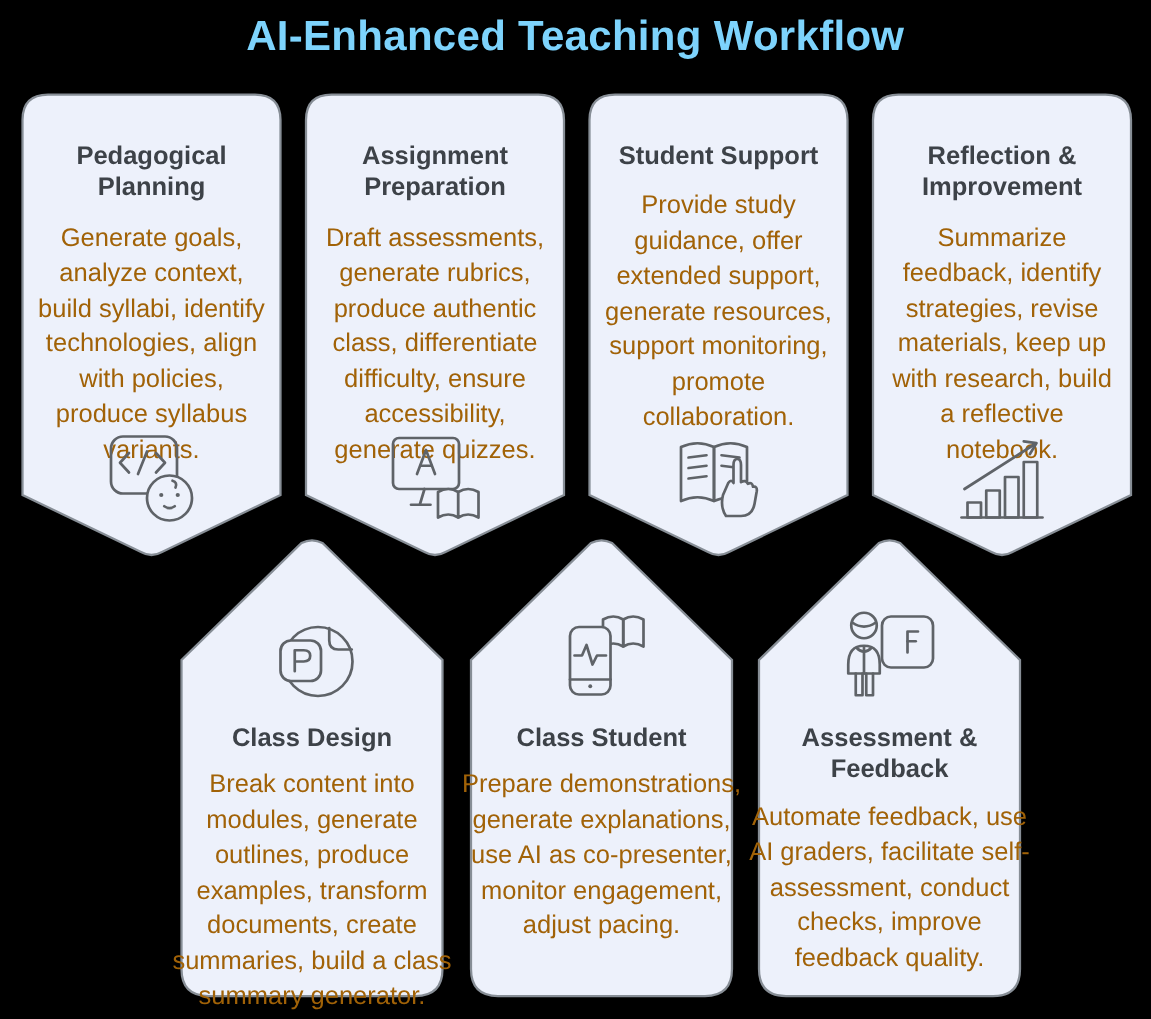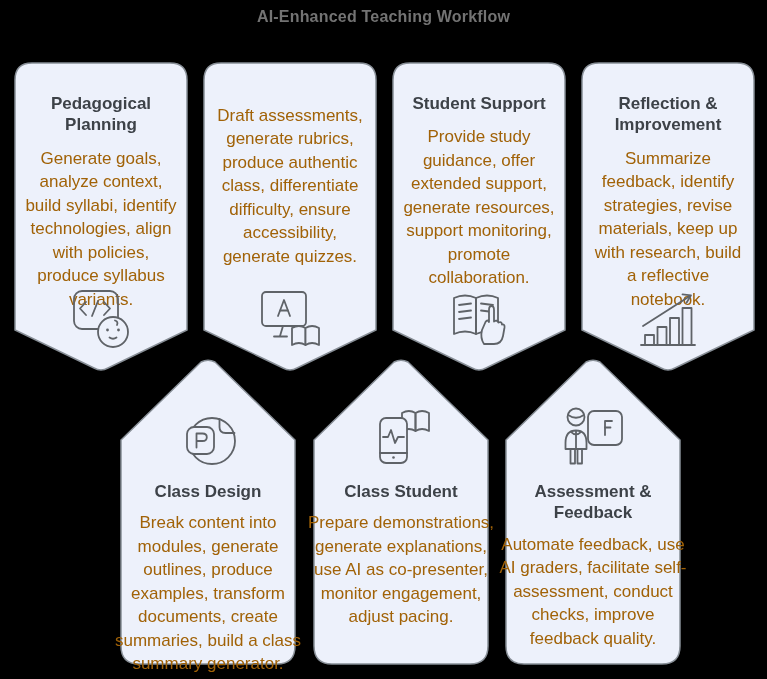--- a/index.html
+++ b/index.html
@@ -12,23 +12,23 @@
   .canvas {
     position: relative;
     width: 767px; height: 679px;
     background: #000000;
   }
   .main-title {
     position: absolute;
     top: 8px; left: 0; width: 767px;
     margin: 0;
     text-align: center;
-    font-size: 16px;
+    font-size: 28px;
     font-weight: 700;
-    color: #737373;
+    color: #7dd3fc;
     letter-spacing: 0.2px;
   }
   .card {
     position: absolute;
     width: 174px;
   }
   .card.top  { top: 62px;  height: 310px; }
   .card.bot  { top: 358px; height: 307px; width: 208px; }
   .card .shape {
     position: absolute; left: 0; top: 0;
@@ -112,20 +112,21 @@
         </svg>
       </div>
     </div>
   </div>
 
   <div class="card top" style="left:203px">
     <svg class="shape" viewBox="0 0 174 310">
       <path class="cardshape" d="M1 18 Q1 1 18 1 H156 Q173 1 173 18 V268 L94 306 Q87 310 80 306 L1 268 Z"></path>
     </svg>
     <div class="content">
+      <div class="card-title">Assignment Preparation</div>
       <div class="card-body">Draft assessments, generate rubrics, produce authentic class, differentiate difficulty, ensure accessibility, generate quizzes.</div>
       <div class="icon">
         <svg viewBox="0 0 64 64">
           <rect x="4" y="4" width="44" height="34" rx="4"></rect>
           <path d="M20 28 L26 12 L32 28"></path>
           <path d="M22.3 22.5 H29.7"></path>
           <path d="M25 38 L22 48"></path>
           <path d="M16 48.5 H29"></path>
           <path class="fillbg" d="M34 40 Q41 36 47.5 40 L47.5 57 Q41 53 34 57 Z"></path>
           <path class="fillbg" d="M61 40 Q54 36 47.5 40 L47.5 57 Q54 53 61 57 Z"></path>

